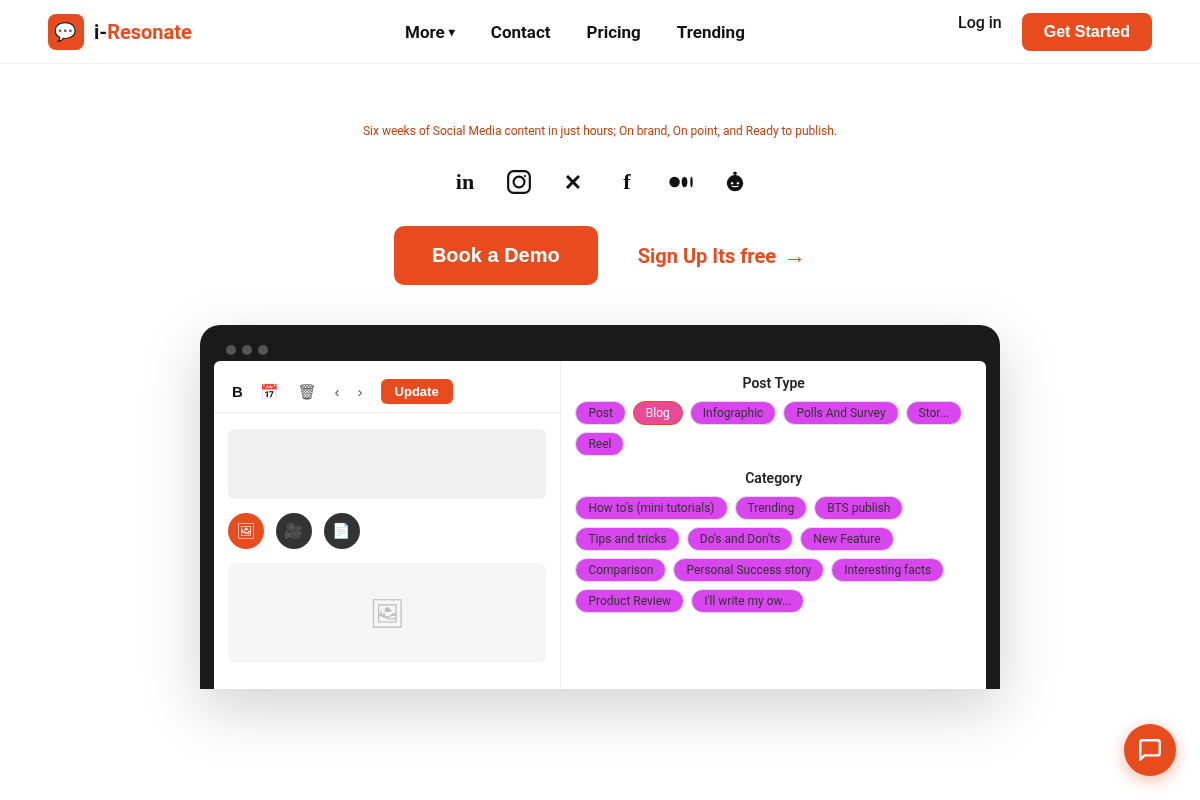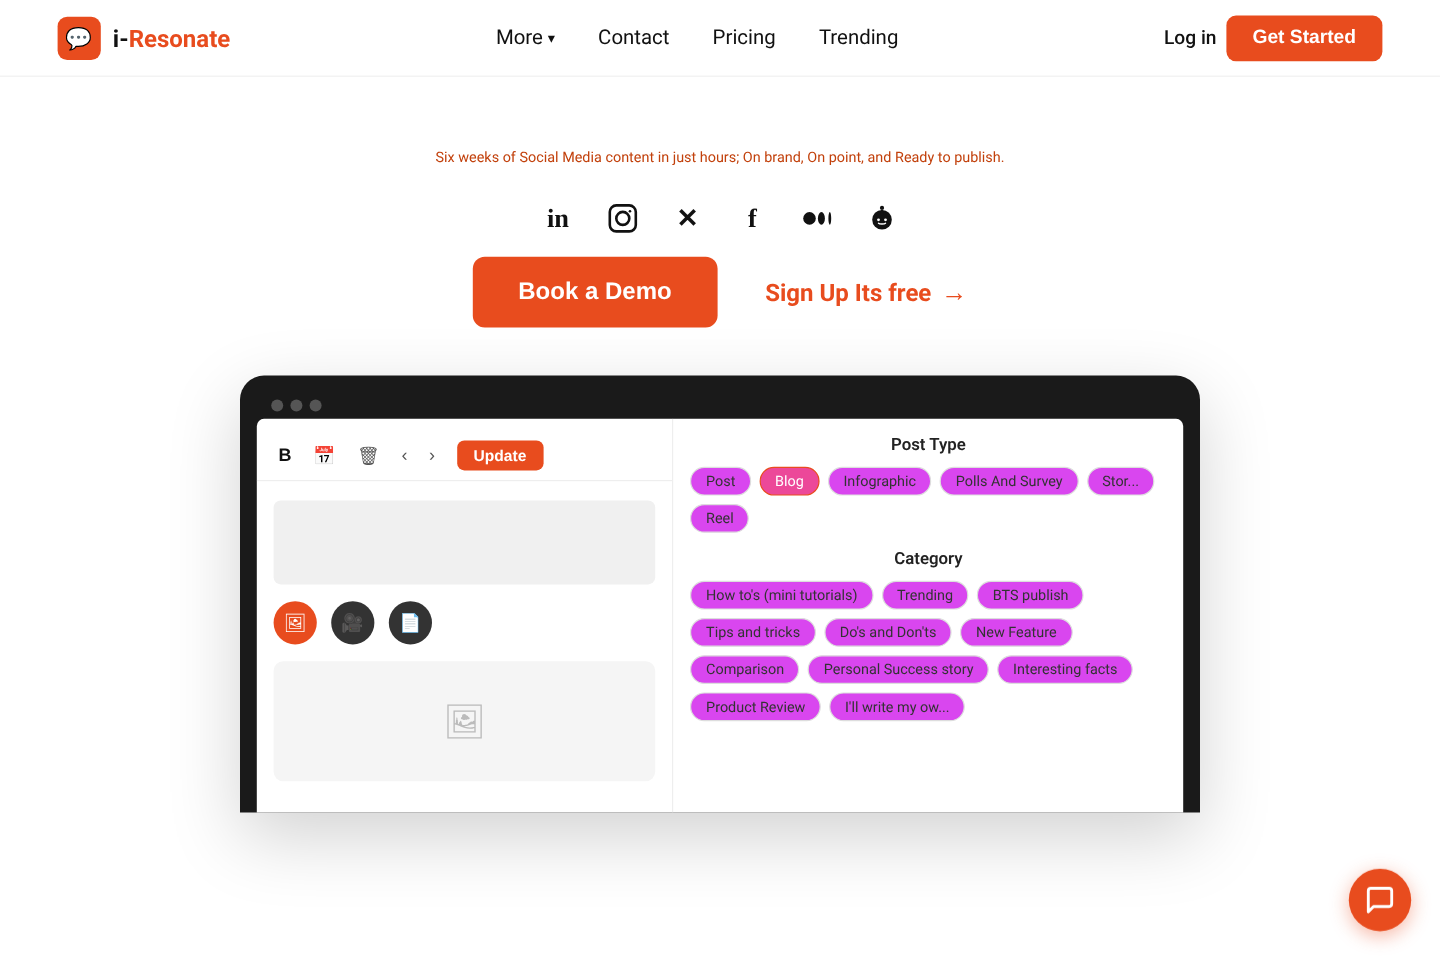--- a/index.html
+++ b/index.html
@@ -41,34 +41,34 @@
     .nav-links {
       display: flex;
       align-items: center;
       gap: 36px;
       list-style: none;
     }
     .nav-links li a {
       text-decoration: none;
       color: #111;
       font-size: 17px;
-      font-weight: 400;
+      font-weight: 700;
     }
     .more-link {
       display: flex;
       align-items: center;
       gap: 4px;
     }
     .chevron-down {
       font-size: 12px;
     }
     .nav-right {
       display: flex;
-      align-items: center;
-      gap: 8px;
+      align-items: flex-start;
+      gap: 20px;
     }
     .login-btn {
       font-size: 16px;
       font-weight: 500;
       color: #111;
       text-decoration: none;
       cursor: pointer;
     }
     .get-started-btn {
       background: #e84c1e;
@@ -97,21 +97,21 @@
     .hero-subtitle {
       font-size: 12px;
       color: #c2410c;
       margin-bottom: 28px;
     }
     .social-icons {
       display: flex;
       justify-content: center;
       align-items: center;
       gap: 22px;
-      margin-bottom: 16px;
+      margin-bottom: 28px;
     }
     .social-icon {
       width: 32px;
       height: 32px;
       display: flex;
       align-items: center;
       justify-content: center;
       font-size: 22px;
       color: #111;
       cursor: pointer;

